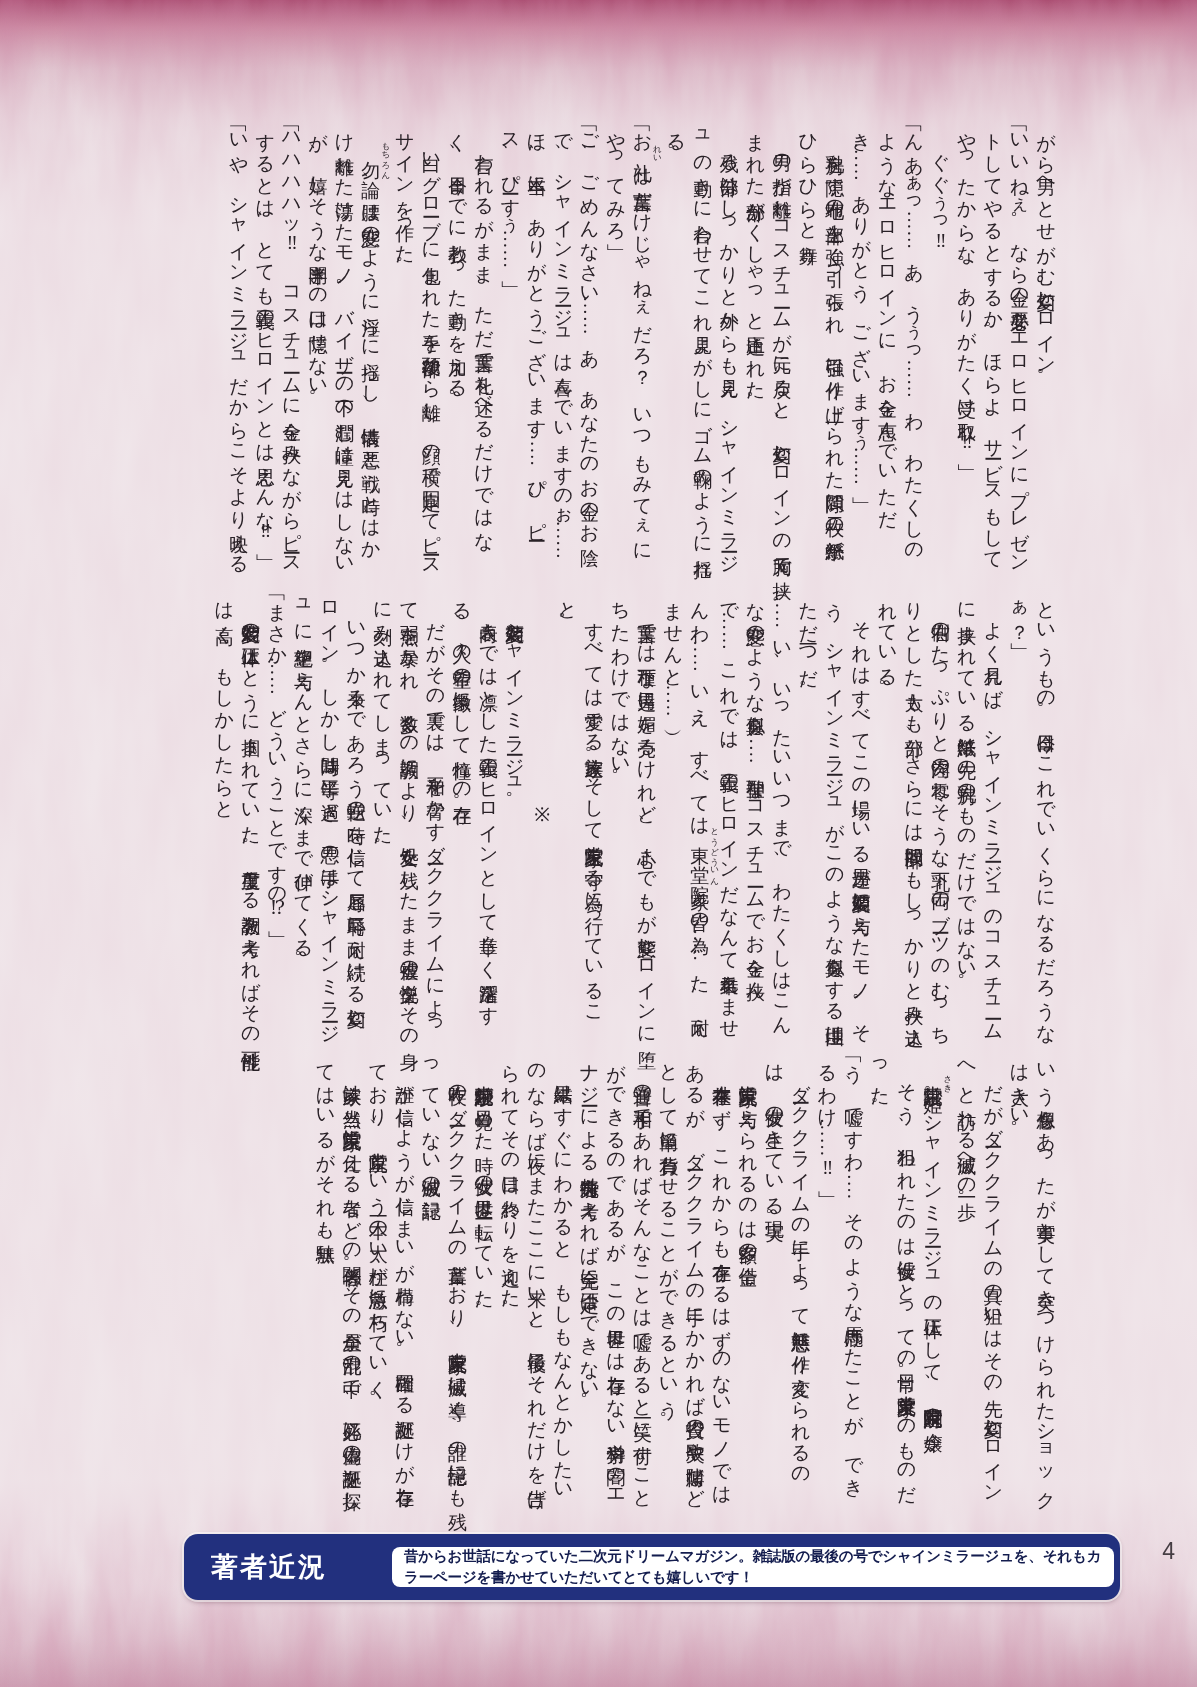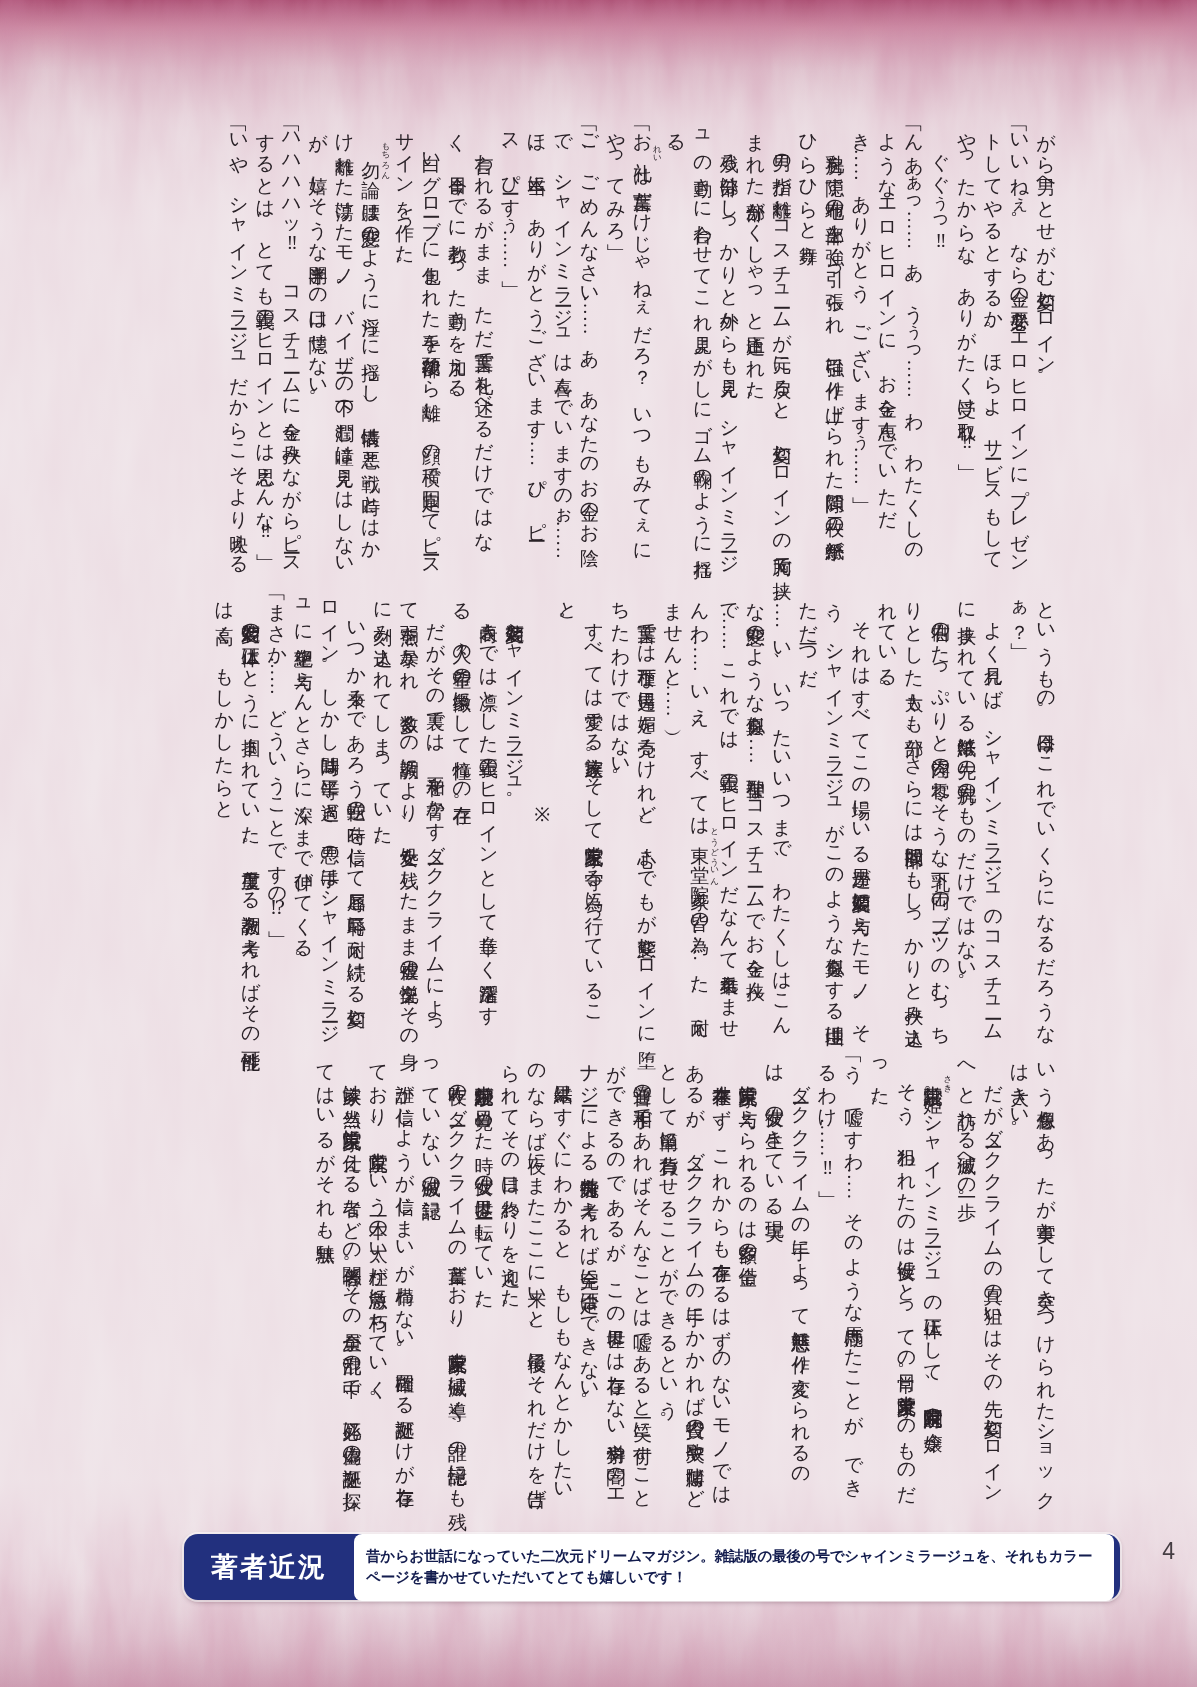--- a/index.html
+++ b/index.html
@@ -44,31 +44,31 @@
     top:1538px;right:22px;
     font-family:"Liberation Sans","DejaVu Sans",sans-serif;
     font-size:23px;color:#453d43;
   }
   .footer-bar{
     position:absolute;z-index:4;
     left:184px;top:1534px;width:936px;height:66px;
     background:#22307e;
     border-radius:14px;
     box-shadow:0 0 0 2px rgba(255,255,255,0.55), 0 2px 5px rgba(60,20,40,0.35);
-    display:flex;align-items:center;
+    display:flex;align-items:center;gap:38px;
   }
   .footer-label{
     width:170px;flex:0 0 170px;
     text-align:center;
     font-family:"Liberation Sans","DejaVu Sans",sans-serif;
     font-weight:bold;font-size:27px;color:#ffffff;
     letter-spacing:2px;
   }
   .footer-textbox{
-    flex:1;margin:5px 6px 5px 0;height:67px;
+    flex:1;margin:5px 6px 5px 0;height:40px;
     background:#ffffff;border-radius:8px;
     display:flex;align-items:center;
     padding:0 12px;
   }
   .footer-textbox p{
     margin:0;
     font-family:"Liberation Sans","DejaVu Sans",sans-serif;
     font-weight:bold;font-size:14.5px;line-height:1.45;
     letter-spacing:-0.2px;
     color:#131c4e;

